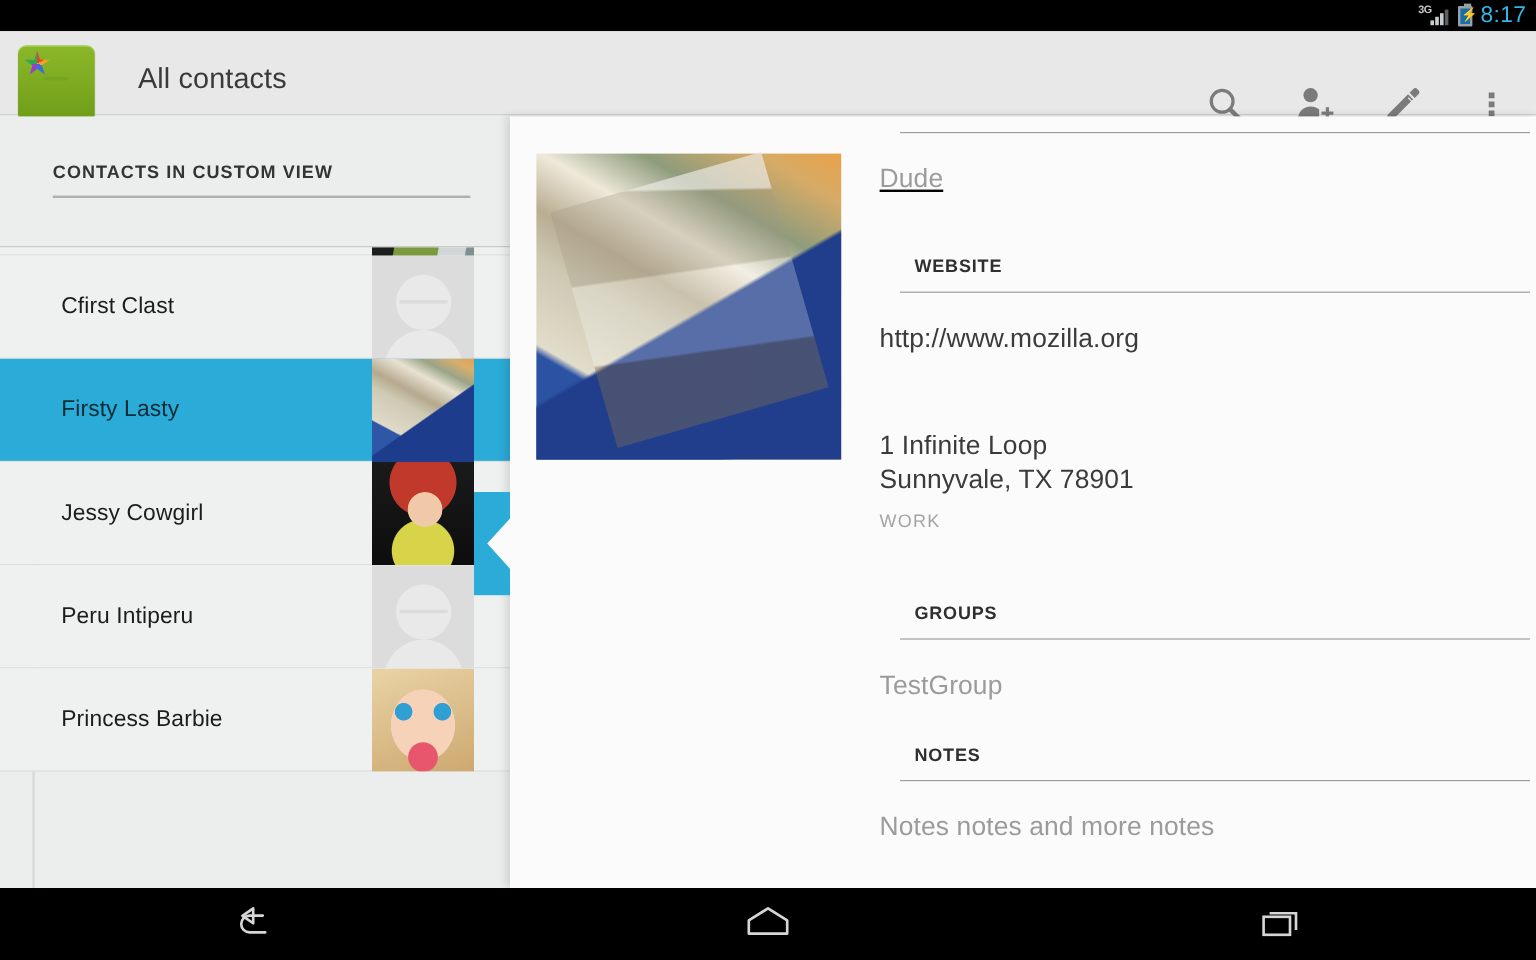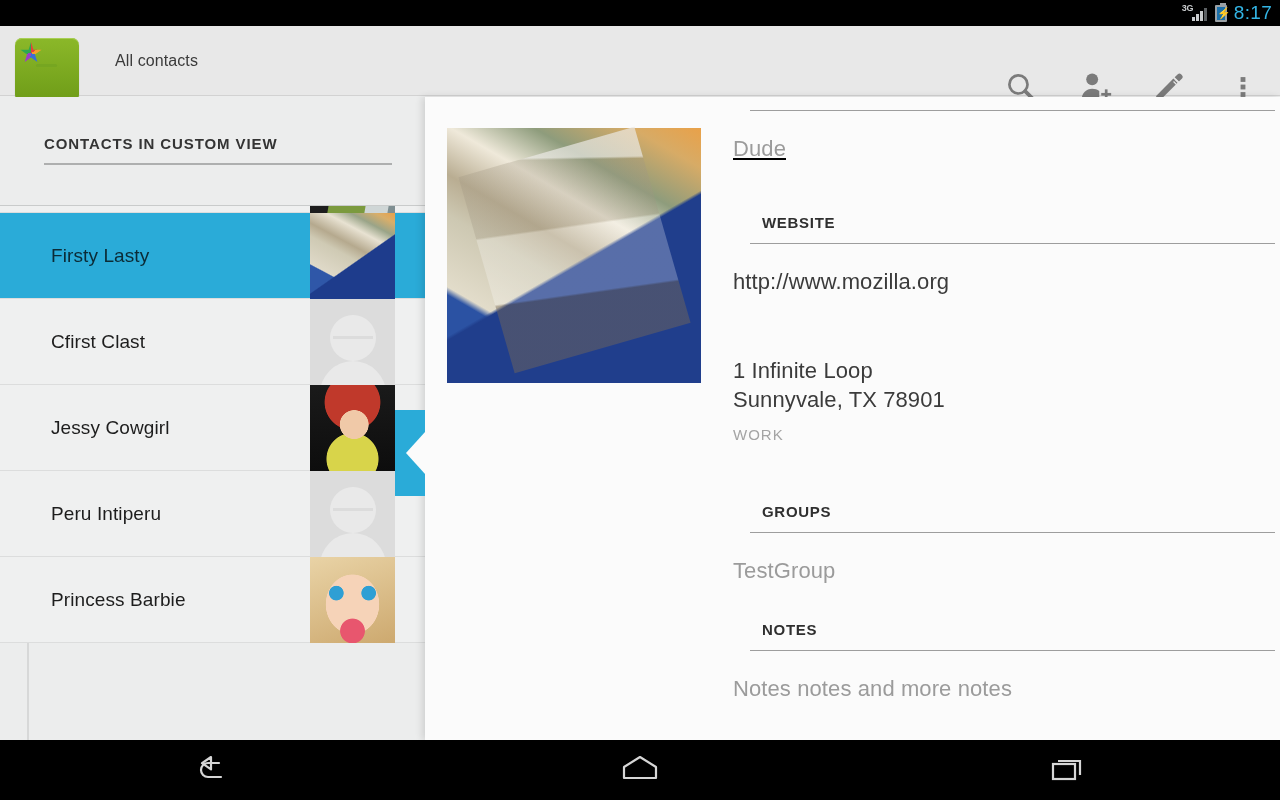--- a/index.html
+++ b/index.html
@@ -83,21 +83,21 @@
   .ab-icon .p-c .h:after{
     content:""; position:absolute; left:4px; top:16px; width:21px; height:3px;
     background:#76a621; border-radius:2px;
   }
   .ab-icon .p-c .b{
     width:40px; height:23px; margin-top:2px; margin-left:-6px;
     border-radius:20px 20px 0 0; background:#fff;
   }
   .ab-title{
     position:absolute; left:115px; top:26px;
-    font-size:16px; color:#3a3a3a; letter-spacing:.1px;
+    font-size:24px; color:#3a3a3a; letter-spacing:.1px;
   }
   .ab-spinner{
     position:absolute; left:268px; top:84px; width:0; height:0;
     border-left:11px solid transparent; border-bottom:11px solid #dcdcdc;
   }
   .ab-actions{
     position:absolute; right:0; top:26px; height:70px;
     display:flex; align-items:center;
   }
   .ab-btn{
@@ -346,33 +346,33 @@
     <div class="scrollthumb"></div>
 
     <div class="rows">
 
       <div class="row first">
         <div class="avatar">
           <div class="ph-top"></div>
         </div>
       </div>
 
-      <div class="row sel">
-        <span class="name">Firsty Lasty</span>
-        <div class="avatar">
-          <div class="ph-photo"></div>
-        </div>
-      </div>
-
       <div class="row">
         <span class="name">Cfirst Clast</span>
         <div class="avatar">
           <div class="av-placeholder">
               <span class="mouth"></span>
             </div>
+        </div>
+      </div>
+
+      <div class="row sel">
+        <span class="name">Firsty Lasty</span>
+        <div class="avatar">
+          <div class="ph-photo"></div>
         </div>
       </div>
 
       <div class="row">
         <span class="name">Jessy Cowgirl</span>
         <div class="avatar">
           <div class="ph-jessy"></div>
         </div>
       </div>
 

